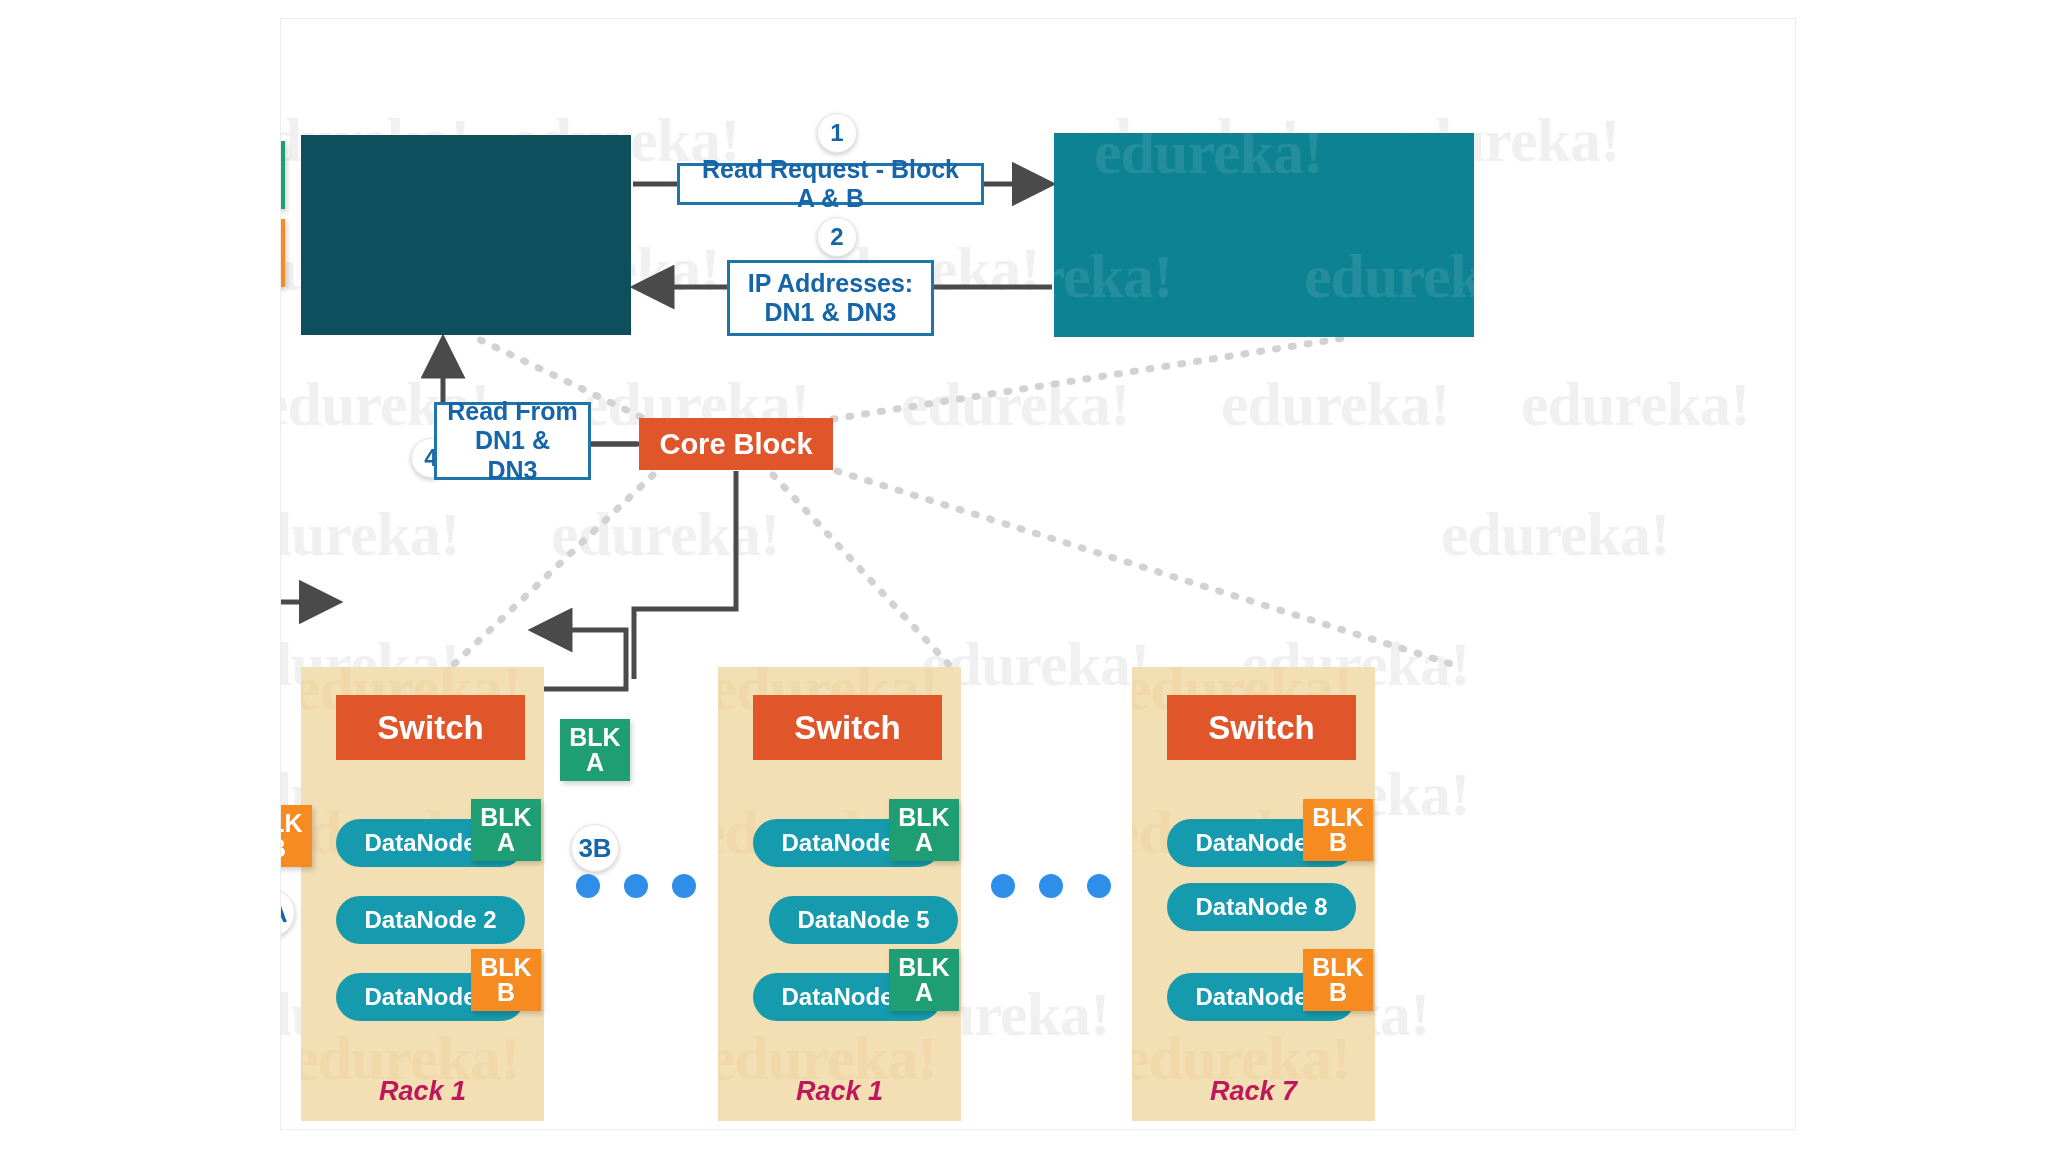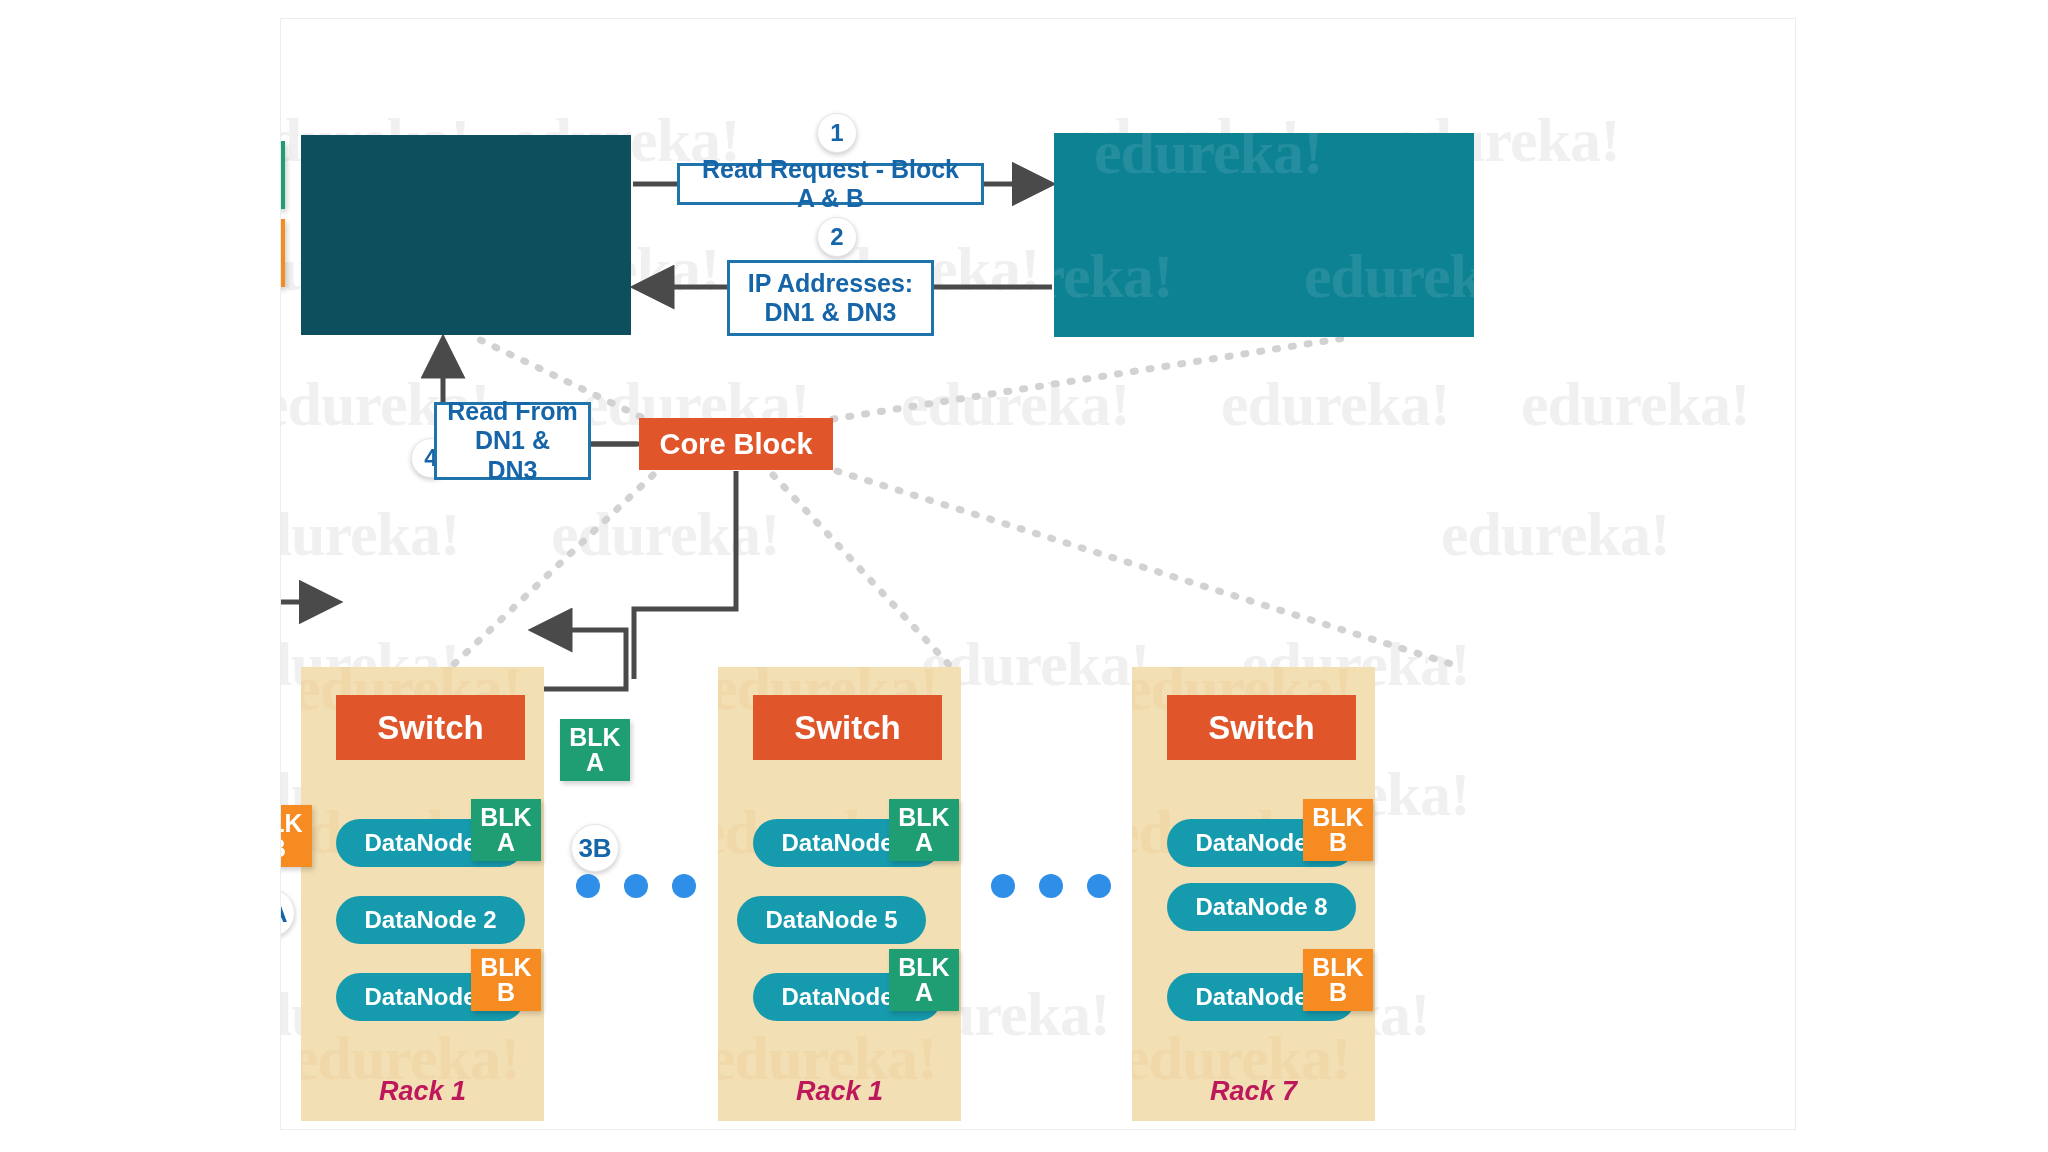--- a/index.html
+++ b/index.html
@@ -272,21 +272,21 @@
     <div class="rack" style="left:437px; top:648px; width:243px; height:454px;">
       <div class="wm rack" style="left:-8px; top:-14px;">edureka!</div>
       <div class="wm rack" style="left:-20px; top:130px;">edureka!</div>
       <div class="wm rack" style="left:-10px; top:356px;">edureka!</div>
       <div class="rack-switch" style="left:35px; top:28px; width:189px; height:65px;">
         <span>Switch</span>
       </div>
       <div class="datanode" style="left:35px; top:152px; width:189px;">
         <span>DataNode 4</span>
       </div>
-      <div class="datanode" style="left:19px; top:229px; width:189px;">
+      <div class="datanode" style="left:51px; top:229px; width:189px;">
         <span>DataNode 5</span>
       </div>
       <div class="datanode" style="left:35px; top:306px; width:189px;">
         <span>DataNode 6</span>
       </div>
       <div class="rack-label">Rack 1</div>
     </div>
     <div class="blk green" style="left:608px; top:780px; width:70px; height:62px;">
       <span>BLK</span>
       <span>A</span>

